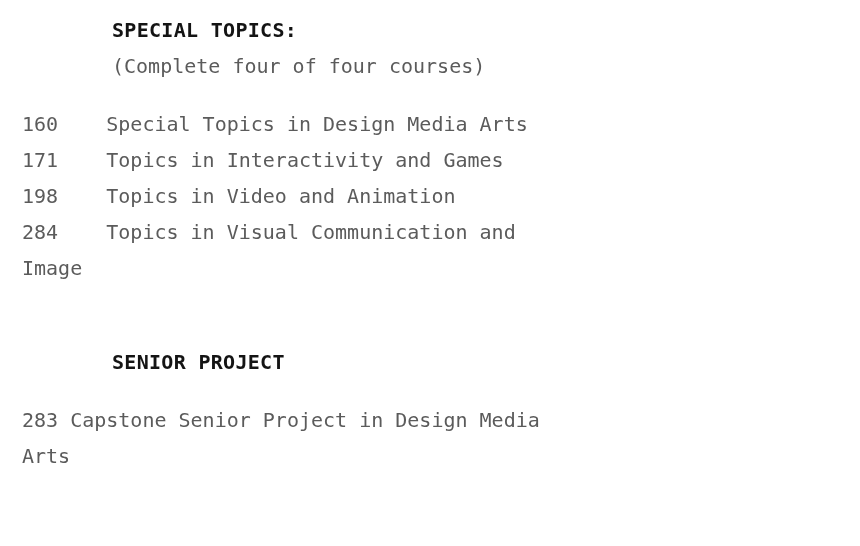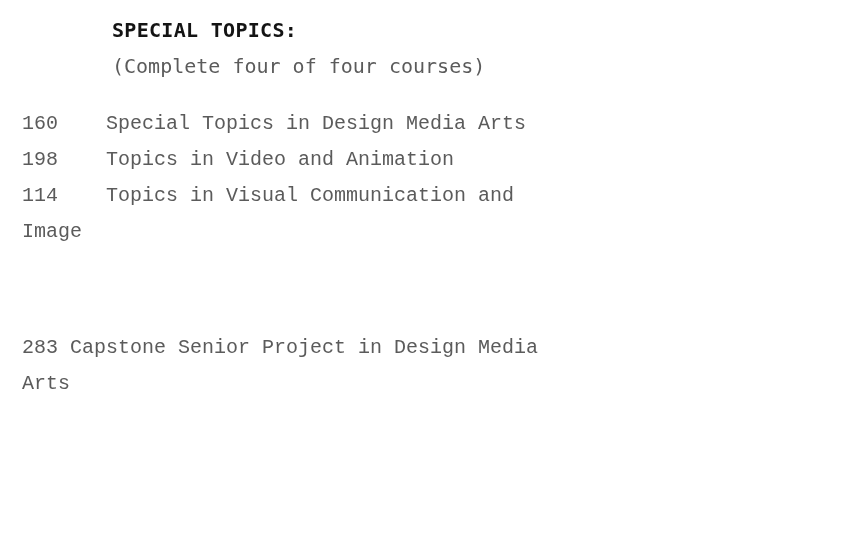--- a/index.html
+++ b/index.html
@@ -51,21 +51,20 @@
 
   .sub-line {
     color: #5b5b5b;
     font-weight: normal;
     padding-left: 90px;
   }
 
   .entry-line {
     color: #5b5b5b;
     font-weight: normal;
-    font-family: Liberation Mono, monospace;
   }
 
   .section-gap {
     height: 22px;
   }
   .block-gap {
     height: 58px;
   }
 </style>
 </head>
@@ -73,26 +72,28 @@
 
 <div class="page">
 
   <div class="block">
     <div class="heading-line">SPECIAL TOPICS:</div>
     <div class="sub-line">(Complete four of four courses)</div>
 
     <div class="section-gap"></div>
 
     <div class="entry-line">160    Special Topics in Design Media Arts</div>
+    <div class="entry-line">171    Topics in Interactivity and Games</div>
     <div class="entry-line">198    Topics in Video and Animation</div>
-    <div class="entry-line">114    Topics in Visual Communication and Image</div>
+    <div class="entry-line">284    Topics in Visual Communication and Image</div>
   </div>
 
   <div class="block-gap"></div>
 
   <div class="block">
+    <div class="heading-line">SENIOR PROJECT</div>
 
     <div class="section-gap"></div>
 
     <div class="entry-line">283 Capstone Senior Project in Design Media Arts</div>
   </div>
 
 </div>
 
 </body></html>

